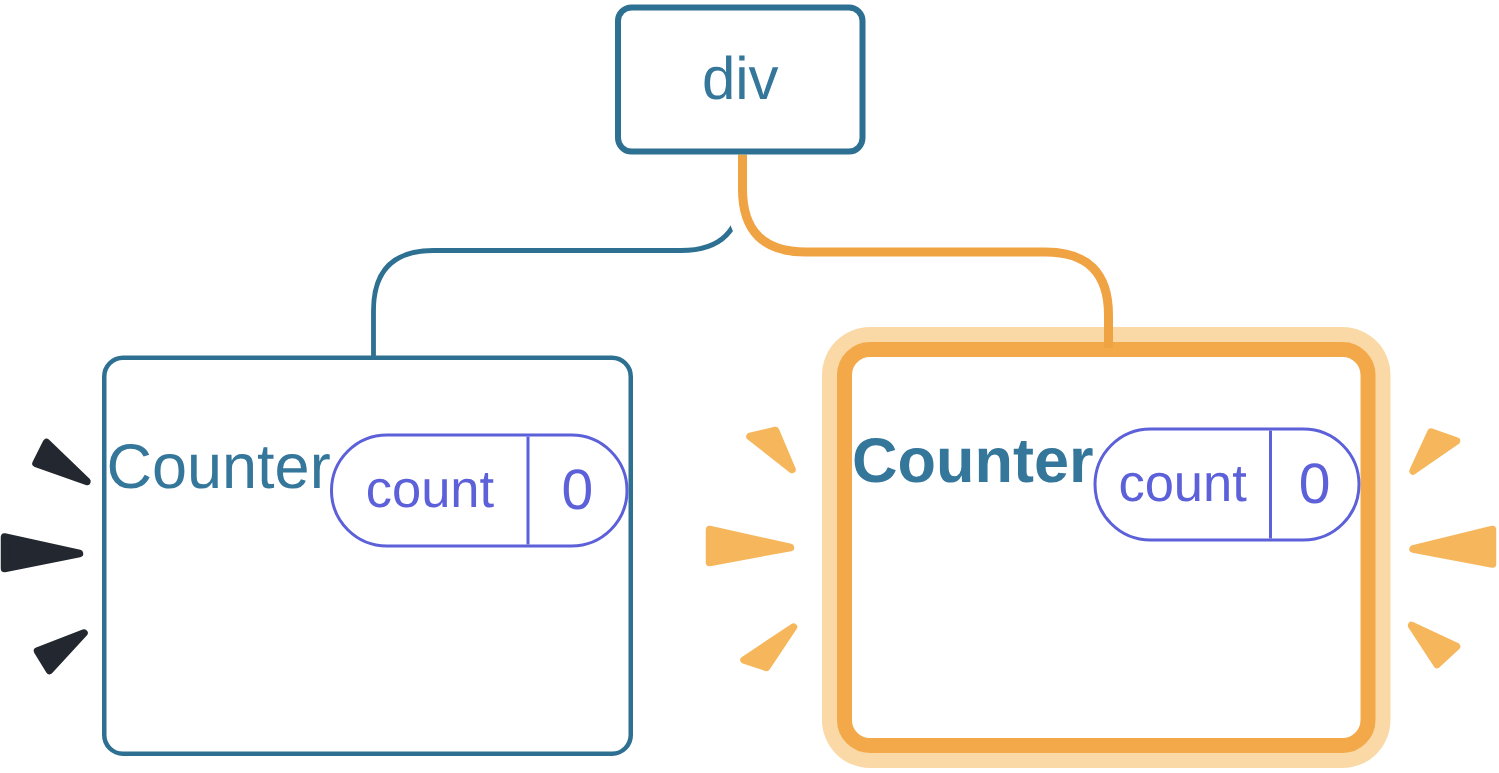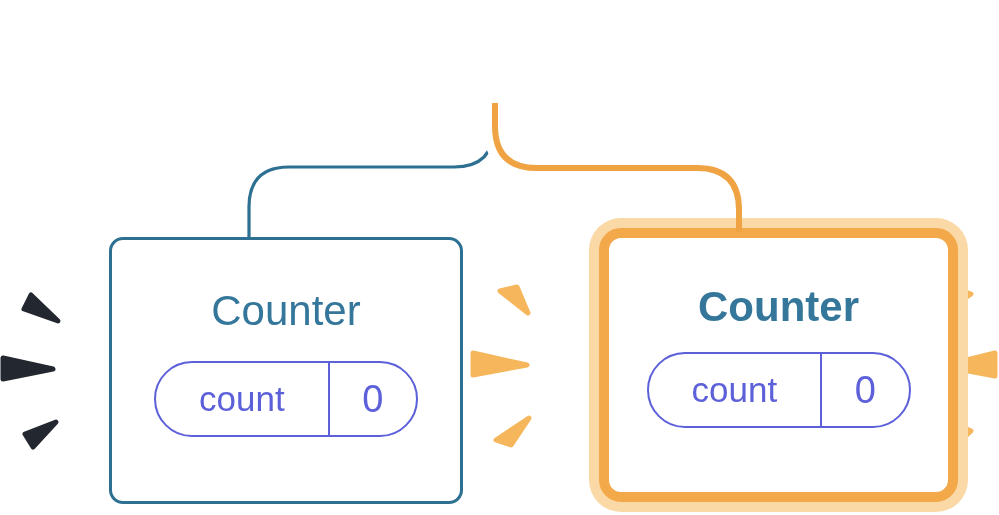--- a/index.html
+++ b/index.html
@@ -23,21 +23,21 @@
 
   
   .node{position:absolute;background:#fff;box-sizing:border-box;z-index:3;}
   .parent-node{
     left:410px;top:3px;width:167px;height:100px;
     border:4px solid var(--steel);border-radius:11px;
     display:flex;align-items:center;justify-content:center;
   }
   .parent-label{font-size:40px;color:var(--steel-text);}
 
-  .child-card{display:flex;flex-direction:column;align-items:center;margin-left:41px;}
+  .child-card{display:flex;flex-direction:row;align-items:flex-start;}
   .card-left{
     left:68px;top:237px;width:354px;height:267px;
     border:3.2px solid var(--steel);border-radius:14px;
     padding-top:49px;
   }
   .card-right{
     left:558px;top:228px;width:359px;height:274px;
     border:10px solid var(--orange);border-radius:22px;
     box-shadow:0 0 0 10px var(--orange-light);
     padding-top:47px;
@@ -86,20 +86,23 @@
       <polygon class="spark-orange" points="496,440 511,445 529,418"></polygon>
     </g>
 
     <g>
       <polygon class="spark-orange" points="954,288 971,294 942,314"></polygon>
       <polygon class="spark-orange" points="995,353 995,376 942,366"></polygon>
       <polygon class="spark-orange" points="958,443 971,431 941,417"></polygon>
     </g>
   </svg>
 
+  <div class="node parent-node">
+    <span class="parent-label">div</span>
+  </div>
 
   <div class="node child-card card-left">
     <div class="node-title">Counter</div>
     <div class="state-pill">
       <div class="pill-key-cell">
         <span class="pill-key">count</span>
       </div>
       <div class="pill-value-cell">
         <span class="pill-value">0</span>
       </div>

